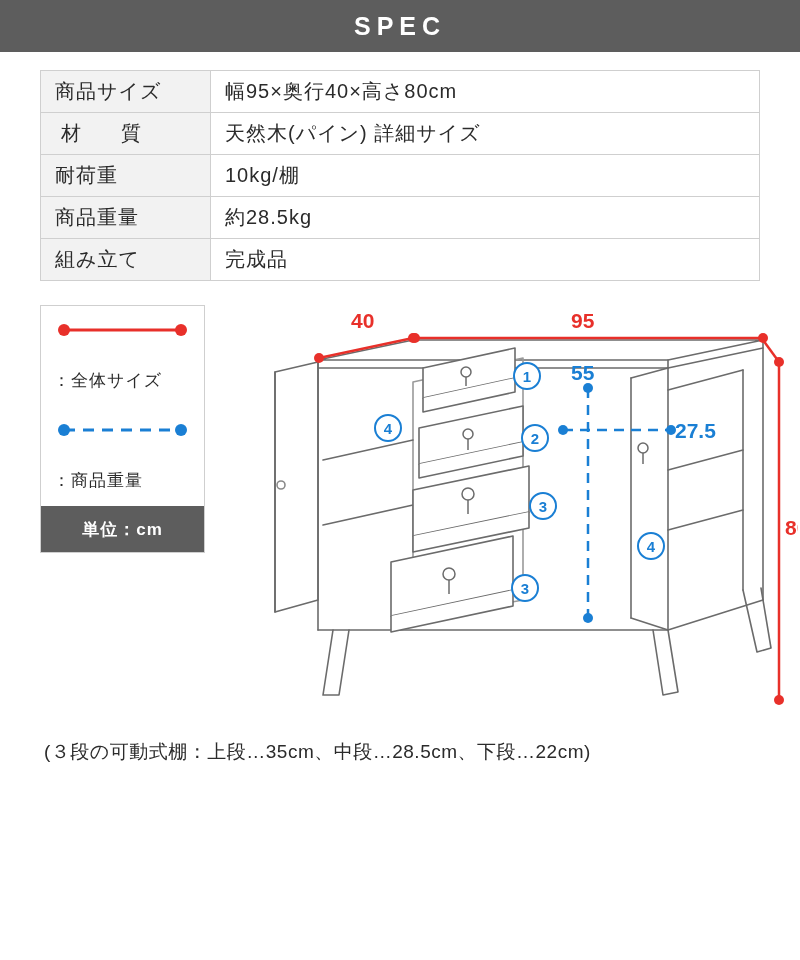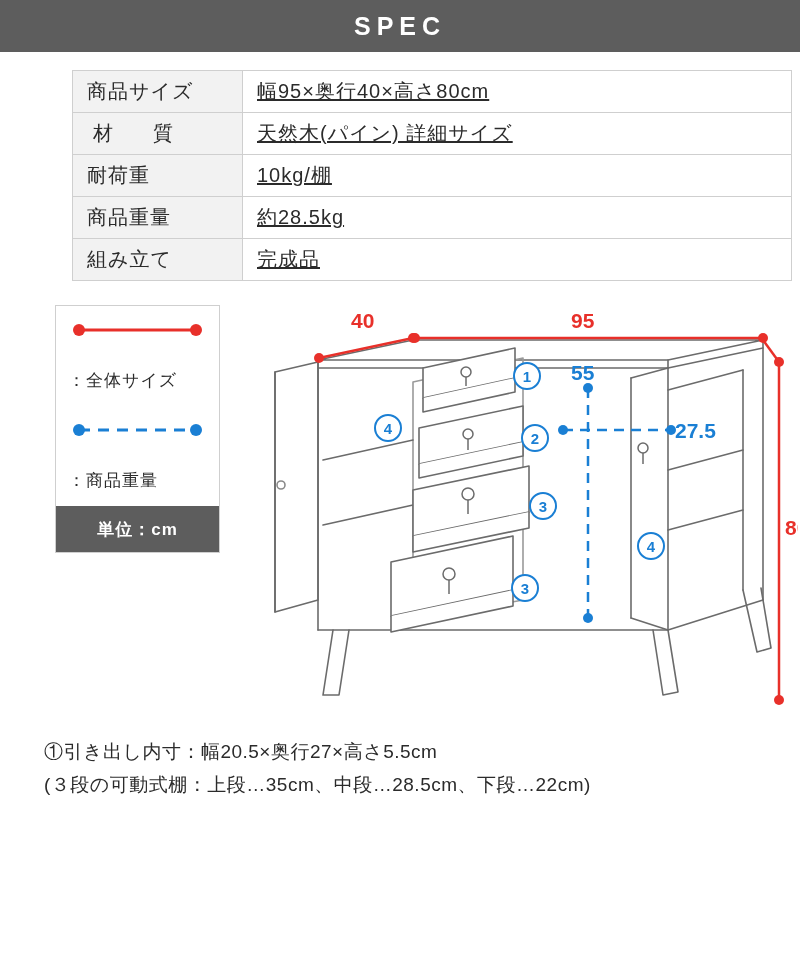--- a/index.html
+++ b/index.html
@@ -32,21 +32,20 @@
     font-weight: bold;
   }
 
   
   .spec-table {
     position: absolute;
     left: 40px; top: 70px;
     width: 720px;
     border-collapse: collapse;
     table-layout: fixed;
-    margin-left: 32px;
   }
   .spec-table tr { height: 42px; }
   .spec-table td {
     border: 1px solid #cfcfcf;
     font-size: 20px;
     color: #2b2b2b;
     padding: 0 14px;
     vertical-align: middle;
   }
   .spec-table td.label {
@@ -54,31 +53,29 @@
     background: #f2f2f2;
     letter-spacing: 1px;
   }
   .spec-table td.label.spaced {
     letter-spacing: 10px;
     text-indent: 6px;
   }
   .spec-table td.value {
     background: #ffffff;
     letter-spacing: 1px;
-    text-decoration: underline;
   }
 
   
   .legend {
     position: absolute;
     left: 40px; top: 305px;
     width: 165px;
     border: 1px solid #cfcfcf;
     background: #fff;
-    margin-left: 15px;
   }
   .legend-row {
     height: 52px;
     display: flex;
     align-items: center;
     padding-left: 12px;
   }
   .legend-line {
     height: 48px;
     display: flex;
@@ -294,17 +291,16 @@
         <text x="302" y="294">3</text>
         <circle cx="165" cy="128" r="13" fill="#fff" stroke="#1a7fd4" stroke-width="2"></circle>
         <text x="165" y="134">4</text>
         <circle cx="428" cy="246" r="13" fill="#fff" stroke="#1a7fd4" stroke-width="2"></circle>
         <text x="428" y="252">4</text>
       </g>
     </svg>
   </div>
 
   <div class="notes">
-    <div class="note">①引き出し内寸：幅20.5×奥行27×高さ5.5cm</div>
     <div class="note">(３段の可動式棚：上段…35cm、中段…28.5cm、下段…22cm)</div>
   </div>
 
 </div>
 
 </body></html>

